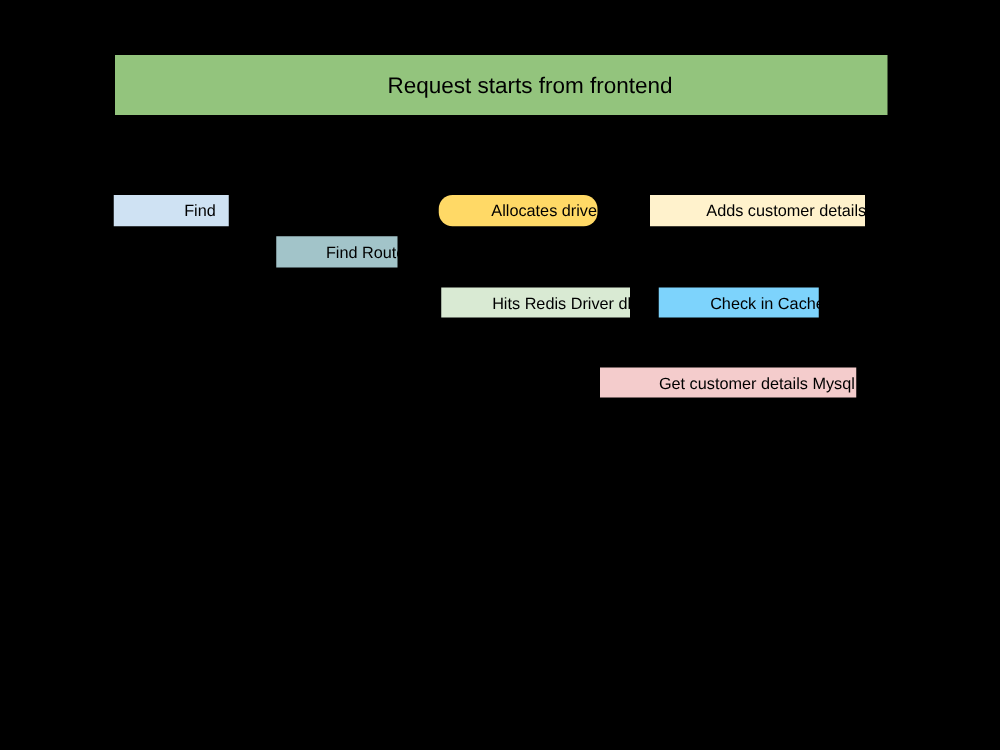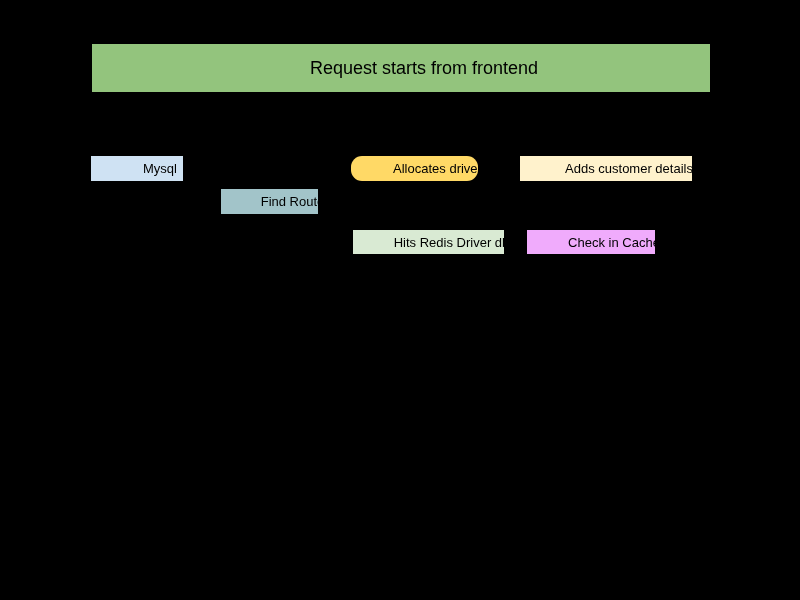--- a/index.html
+++ b/index.html
@@ -42,26 +42,27 @@
   .node-check-cache         { left: 527px; top: 230px; width: 128px; height: 24px; }
   .node-get-customer-mysql  { left: 480px; top: 294px; width: 205px; height: 24px; }
 </style>
 </head>
 <body style="background-color: rgb(0, 0, 0);">
 
 <div class="canvas">
 
   <div class="node node-banner" style="background-color: rgb(147, 196, 125);">Request starts from frontend</div>
 
-  <div class="node node-auth" style="background-color: rgb(207, 226, 243);">Mysql</div>
+  <div class="node node-auth" style="background-color: rgb(207, 226, 243);">Find</div>
 
   <div class="node node-find-route" style="background-color: rgb(162, 196, 201); margin-top: 33px;">Find Route</div>
 
   <div class="node node-allocates-driver" style="background-color: rgb(255, 217, 102); border-radius: 11px;">Allocates driver</div>
 
   <div class="node node-adds-customer" style="background-color: rgb(255, 242, 204);">Adds customer details</div>
 
   <div class="node node-hits-redis" style="background-color: rgb(217, 234, 211);">Hits Redis Driver db</div>
 
-  <div class="node node-check-cache" style="background-color: #f0abfc; text-align: center;">Check in Cache</div>
+  <div class="node node-check-cache" style="background-color: #7dd3fc; text-align: center;">Check in Cache</div>
 
+  <div class="node node-get-customer-mysql" style="background-color: rgb(244, 204, 204);">Get customer details Mysql</div>
 
 </div>
 
 </body></html>

